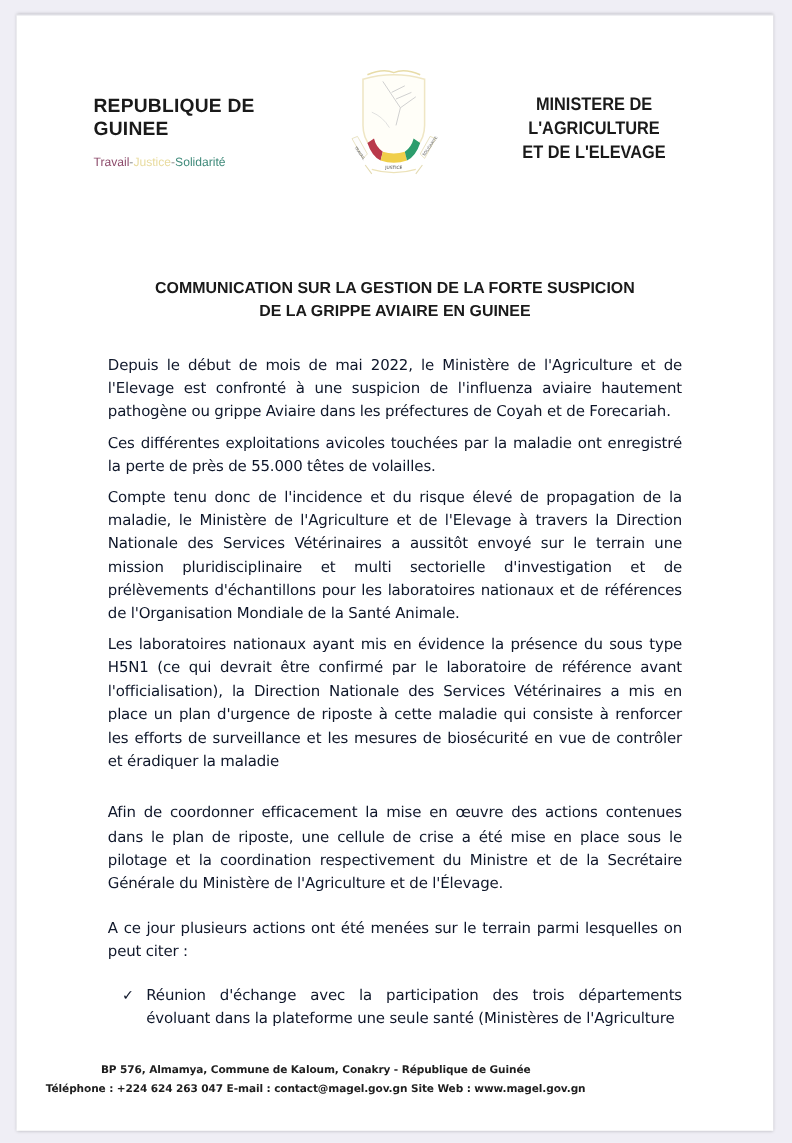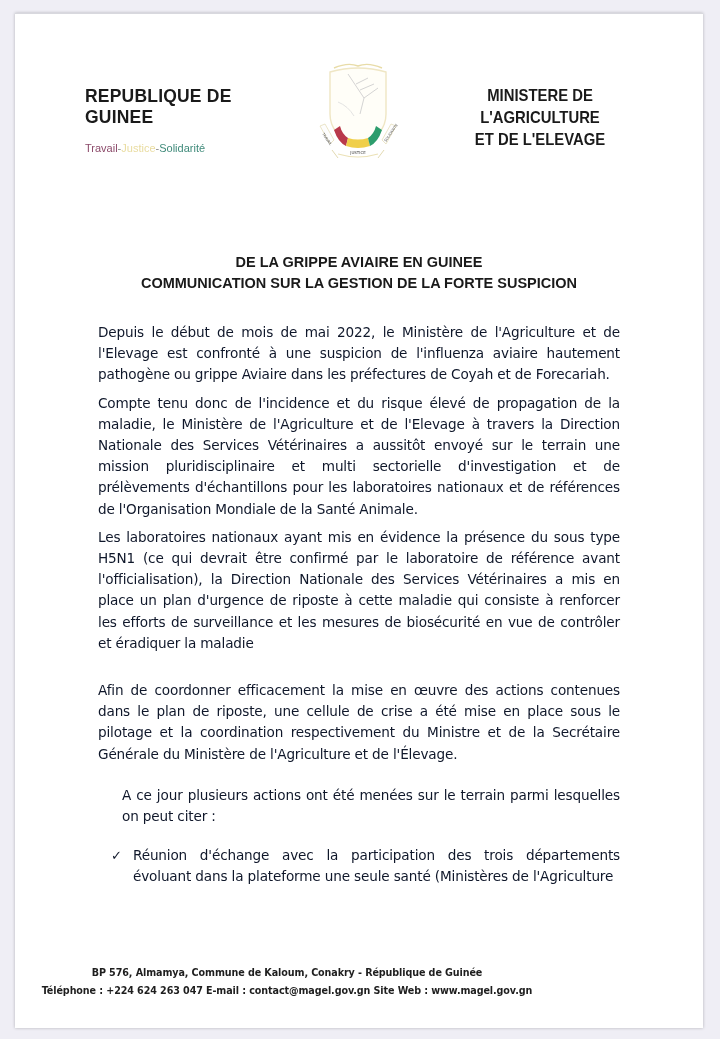--- a/index.html
+++ b/index.html
@@ -31,21 +31,21 @@
     font-family: "Liberation Sans", sans-serif; font-weight: bold; font-size: 14px; letter-spacing: 0.2px; color: #1a1a1a; }
   .title2 { position: absolute; left: 0; top: 238px; width: 688px; text-align: center;
     font-family: "Liberation Sans", sans-serif; font-weight: bold; font-size: 14.5px; line-height: 21px; color: #1a1a1a; }
   .body {
     position: absolute; left: 83px; top: 308px; width: 522px;
     font-family: "DejaVu Sans", sans-serif; font-size: 13.6px; line-height: 21.2px;
     text-align: justify; color: #0f172a; letter-spacing: -0.15px;
   }
   .body p { margin: 0 0 7px 0; }
   .body p.gap { margin-top: 26px; }
-  .body p.gap2 { margin-top: 20px; margin-left: 24px; }
+  .body p.gap2 { margin-top: 20px; }
   .body ul { list-style: none; margin: 18px 0 0 0; padding: 0 0 0 35px; position: relative; }
   .body li { position: relative; }
   .check { position: absolute; left: -22px; top: 0; font-size: 13px; }
   .footer { position: absolute; left: 0; top: 950px; width: 544px; text-align: center;
     font-family: "DejaVu Sans", sans-serif; font-weight: bold; font-size: 9.6px; line-height: 18px; color: #1e1e1e; letter-spacing: -0.1px; }
 </style>
 </head>
 <body>
 
 <div class="sheet">
@@ -81,26 +81,27 @@
     </svg>
   </div>
 
   <div class="hdr-right">
     <div>MINISTERE DE L'AGRICULTURE</div>
     <div>ET DE L'ELEVAGE</div>
   </div>
 
 
   <div class="title2">
+    <div>COMMUNICATION SUR LA GESTION DE LA FORTE SUSPICION</div>
     <div>DE LA GRIPPE AVIAIRE EN GUINEE</div>
-    <div>COMMUNICATION SUR LA GESTION DE LA FORTE SUSPICION</div>
   </div>
 
   <div class="body">
     <p>Depuis le début de mois de mai 2022, le Ministère de l'Agriculture et de l'Elevage est confronté à une suspicion de l'influenza aviaire hautement pathogène ou grippe Aviaire dans les préfectures de Coyah et de Forecariah.</p>
+    <p>Ces différentes exploitations avicoles touchées par la maladie ont enregistré la perte de près de 55.000 têtes de volailles.</p>
     <p>Compte tenu donc de l'incidence et du risque élevé de propagation de la maladie, le Ministère de l'Agriculture et de l'Elevage à travers la Direction Nationale des Services Vétérinaires a aussitôt envoyé sur le terrain une mission pluridisciplinaire et multi sectorielle d'investigation et de prélèvements d'échantillons pour les laboratoires nationaux et de références de l'Organisation Mondiale de la Santé Animale.</p>
     <p>Les laboratoires nationaux ayant mis en évidence la présence du sous type H5N1 (ce qui devrait être confirmé par le laboratoire de référence avant l'officialisation), la Direction Nationale des Services Vétérinaires a mis en place un plan d'urgence de riposte à cette maladie qui consiste à renforcer les efforts de surveillance et les mesures de biosécurité en vue de contrôler et éradiquer la maladie</p>
     <p class="gap">Afin de coordonner efficacement la mise en œuvre des actions contenues dans le plan de riposte, une cellule de crise a été mise en place sous le pilotage et la coordination respectivement du Ministre et de la Secrétaire Générale du Ministère de l'Agriculture et de l'Élevage.</p>
     <p class="gap2">A ce jour plusieurs actions ont été menées sur le terrain parmi lesquelles on peut citer :</p>
     <ul>
       <li>
         <span class="check">✓</span>
         <span>Réunion d'échange avec la participation des trois départements évoluant dans la plateforme une seule santé (Ministères de l'Agriculture</span>
       </li>
     </ul>

